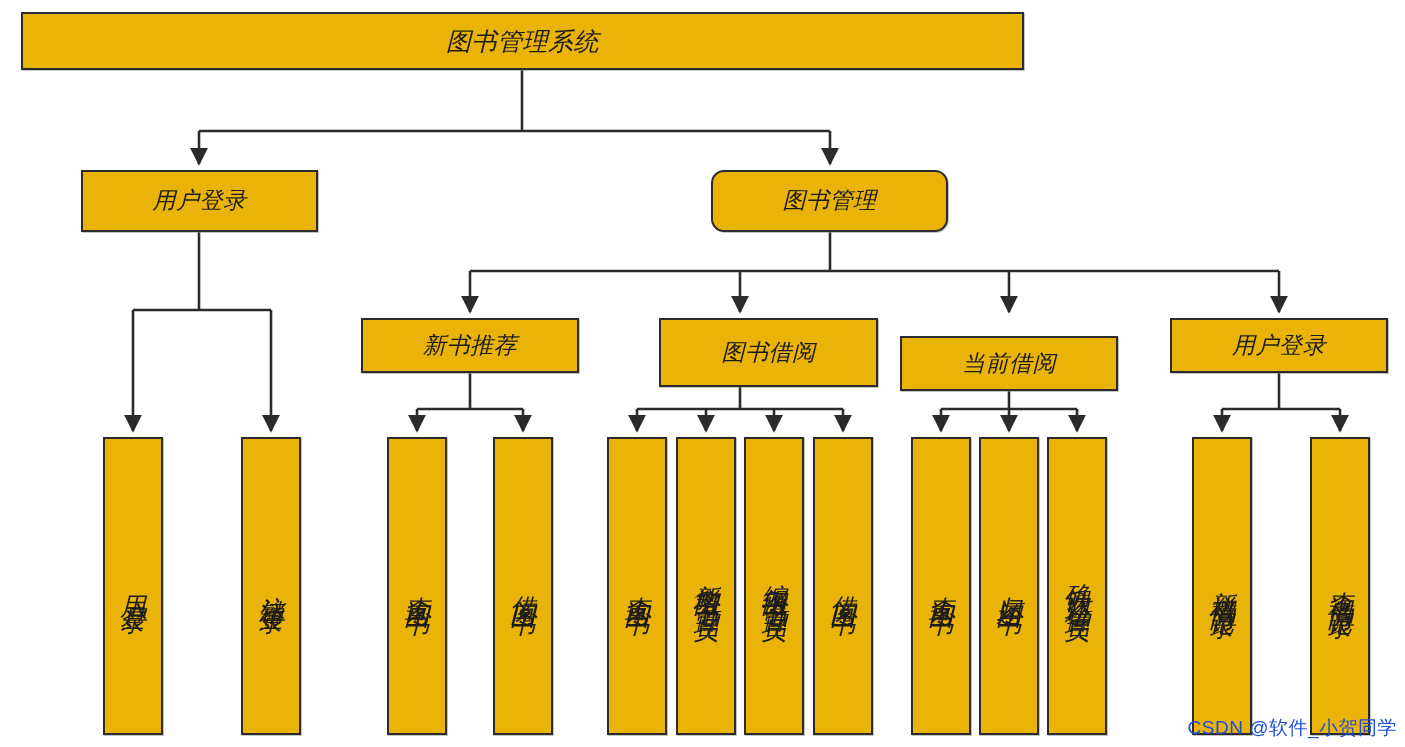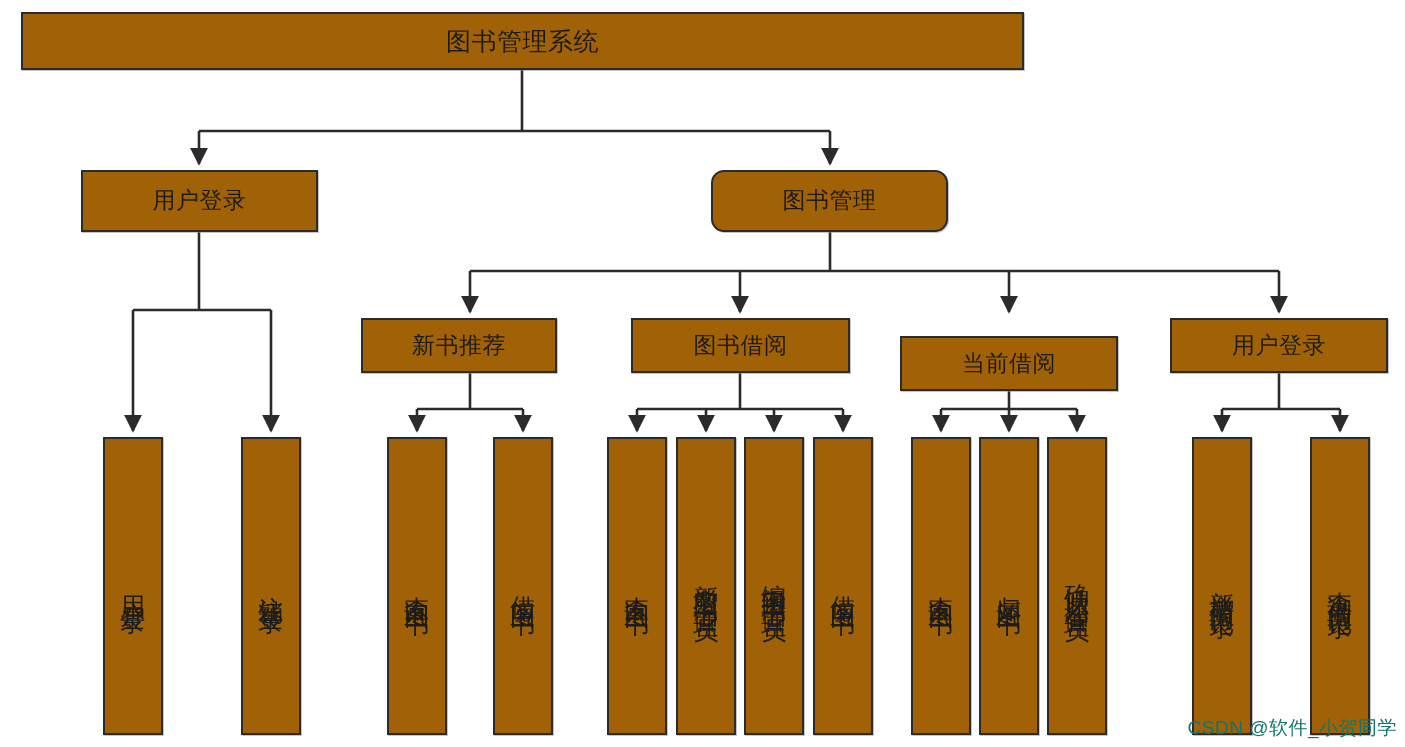--- a/index.html
+++ b/index.html
@@ -10,27 +10,28 @@
     font-family:"Liberation Sans","DejaVu Sans",sans-serif;
     overflow:hidden;
   }
   #stage{position:relative;width:1405px;height:747px;}
 
   svg.edges{position:absolute;left:0;top:0;width:1405px;height:747px;}
 
   .node{
     position:absolute;
     box-sizing:border-box;
-    background:#a16207;
+    background:#eab308;
     border:2.5px solid #2b2b2b;
     display:flex;
     align-items:center;
     justify-content:center;
     color:#1c1c1c;
     box-shadow:1px 1px 0 rgba(150,150,150,.55);
+    font-style:italic;
   }
   .node .lbl{
     display:block;
     white-space:pre;
     line-height:1.28;
     letter-spacing:.5px;
   }
 
   
   .node.h .lbl{font-size:23px;}
@@ -49,21 +50,21 @@
     line-height:1.05;
     letter-spacing:5px;
     text-align:center;
     max-height:100%;
   }
 
   .watermark{
     position:absolute;
     right:8px;bottom:6px;
     font-size:19px;
-    color:#0f766e;
+    color:#1d4ed8;
     letter-spacing:.5px;
     white-space:nowrap;
     pointer-events:none;
   }
 </style>
 </head>
 <body>
 
 <div id="stage">
 
@@ -121,24 +122,24 @@
     <span class="lbl">图书管理系统</span>
   </div>
 
   <div class="node h" style="left:81px;top:170px;width:237px;height:62px;">
     <span class="lbl">用户登录</span>
   </div>
   <div class="node h" style="left:711px;top:170px;width:237px;height:62px;border-radius:13px;">
     <span class="lbl">图书管理</span>
   </div>
 
-  <div class="node h" style="left:361px;top:318px;width:196px;height:55px;">
+  <div class="node h" style="left:361px;top:318px;width:218px;height:55px;">
     <span class="lbl">新书推荐</span>
   </div>
-  <div class="node h" style="left:631px;top:318px;width:219px;height:55px;text-align:right;">
+  <div class="node h" style="left:659px;top:318px;width:219px;height:69px;text-align:right;">
     <span class="lbl">图书借阅</span>
   </div>
   <div class="node h" style="left:900px;top:336px;width:218px;height:55px;align-items:center;">
     <span class="lbl">当前借阅</span>
   </div>
   <div class="node h" style="left:1170px;top:318px;width:218px;height:55px;">
     <span class="lbl">用户登录</span>
   </div>
 
   <div class="node v" style="left:103px;top:437px;width:60px;height:298px;">

